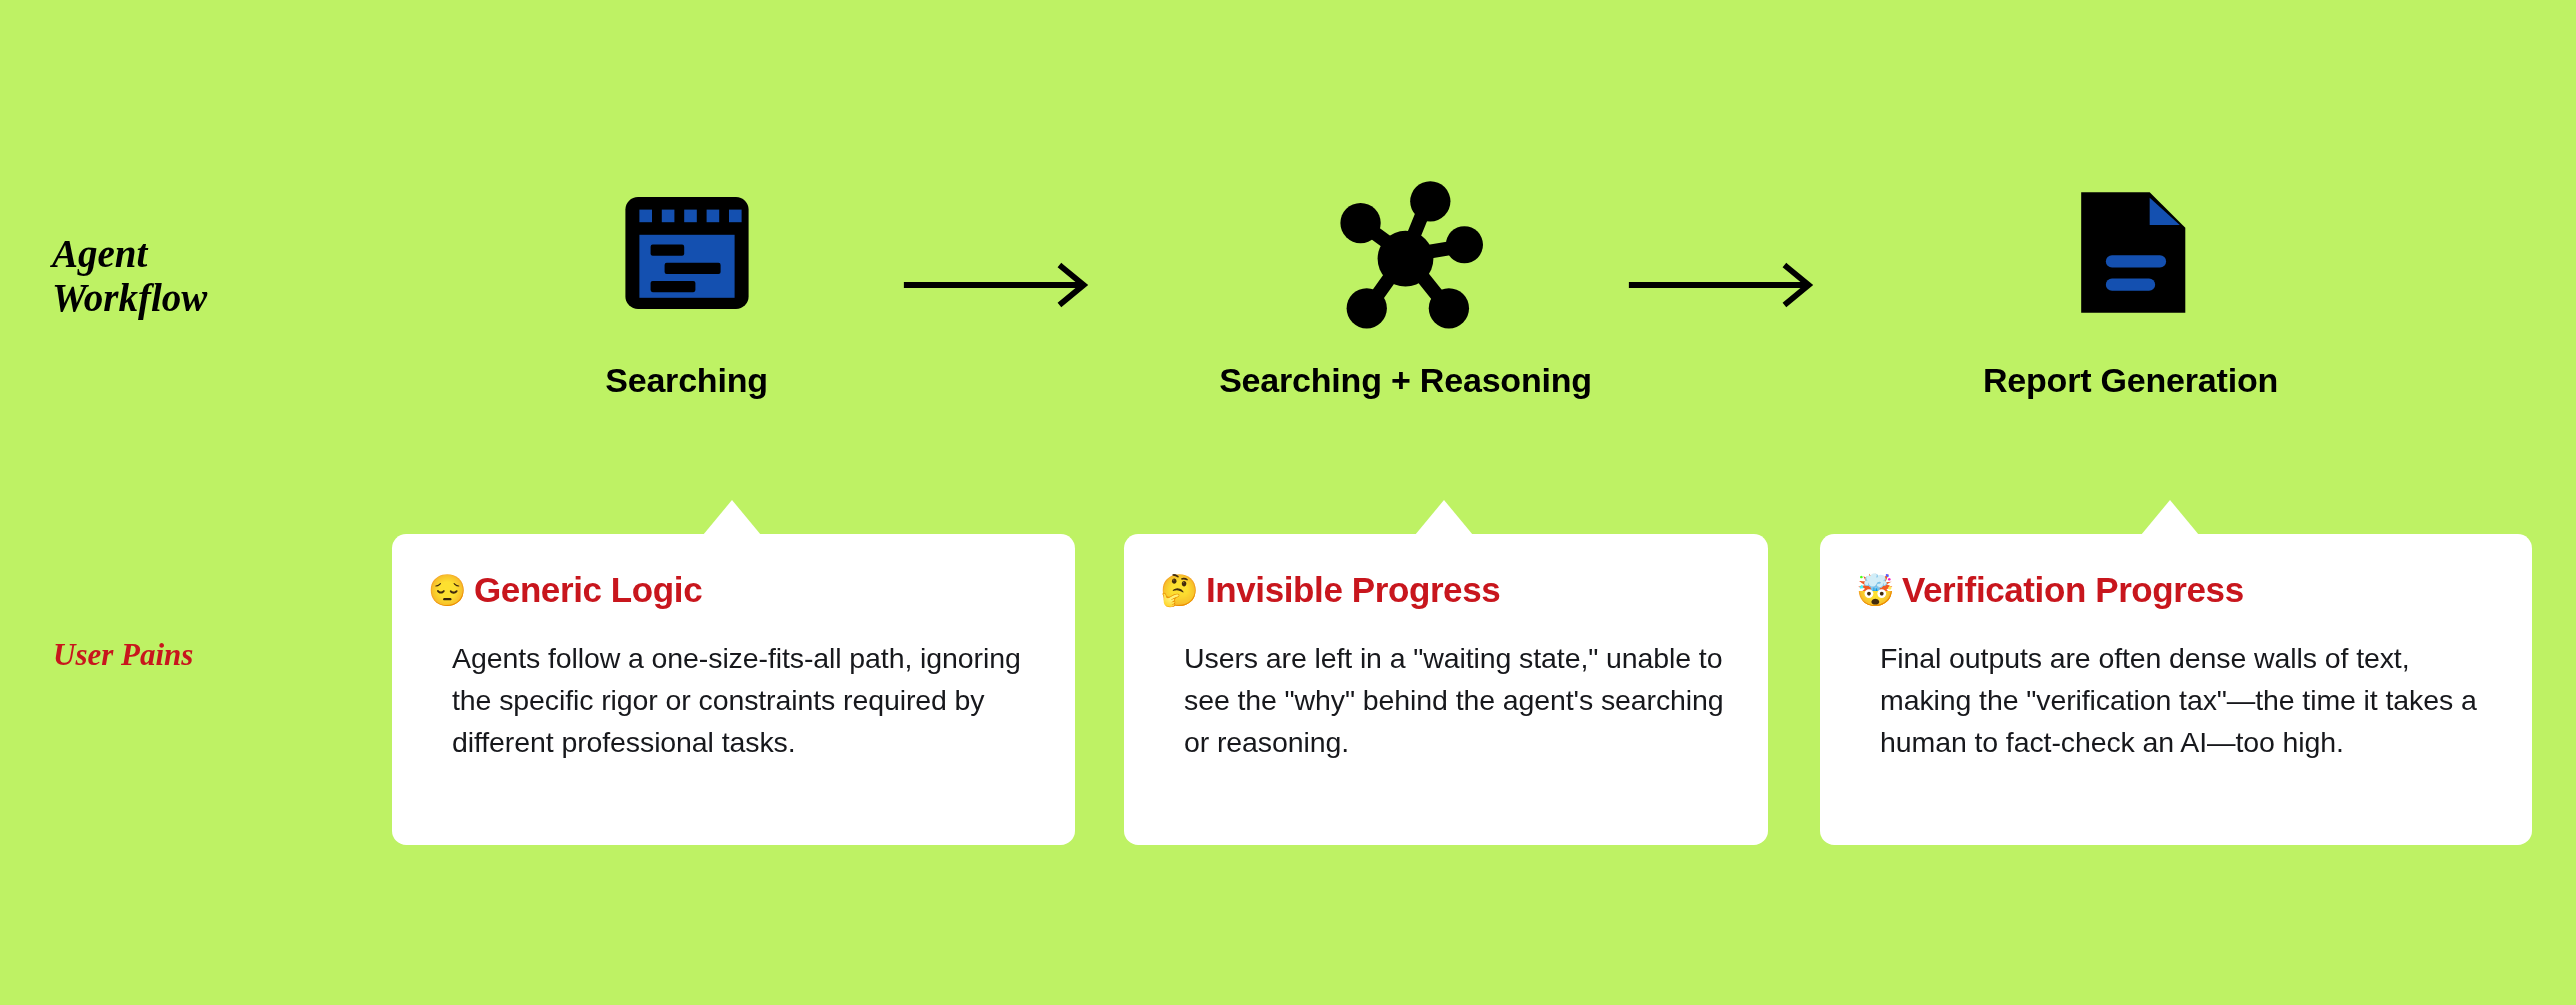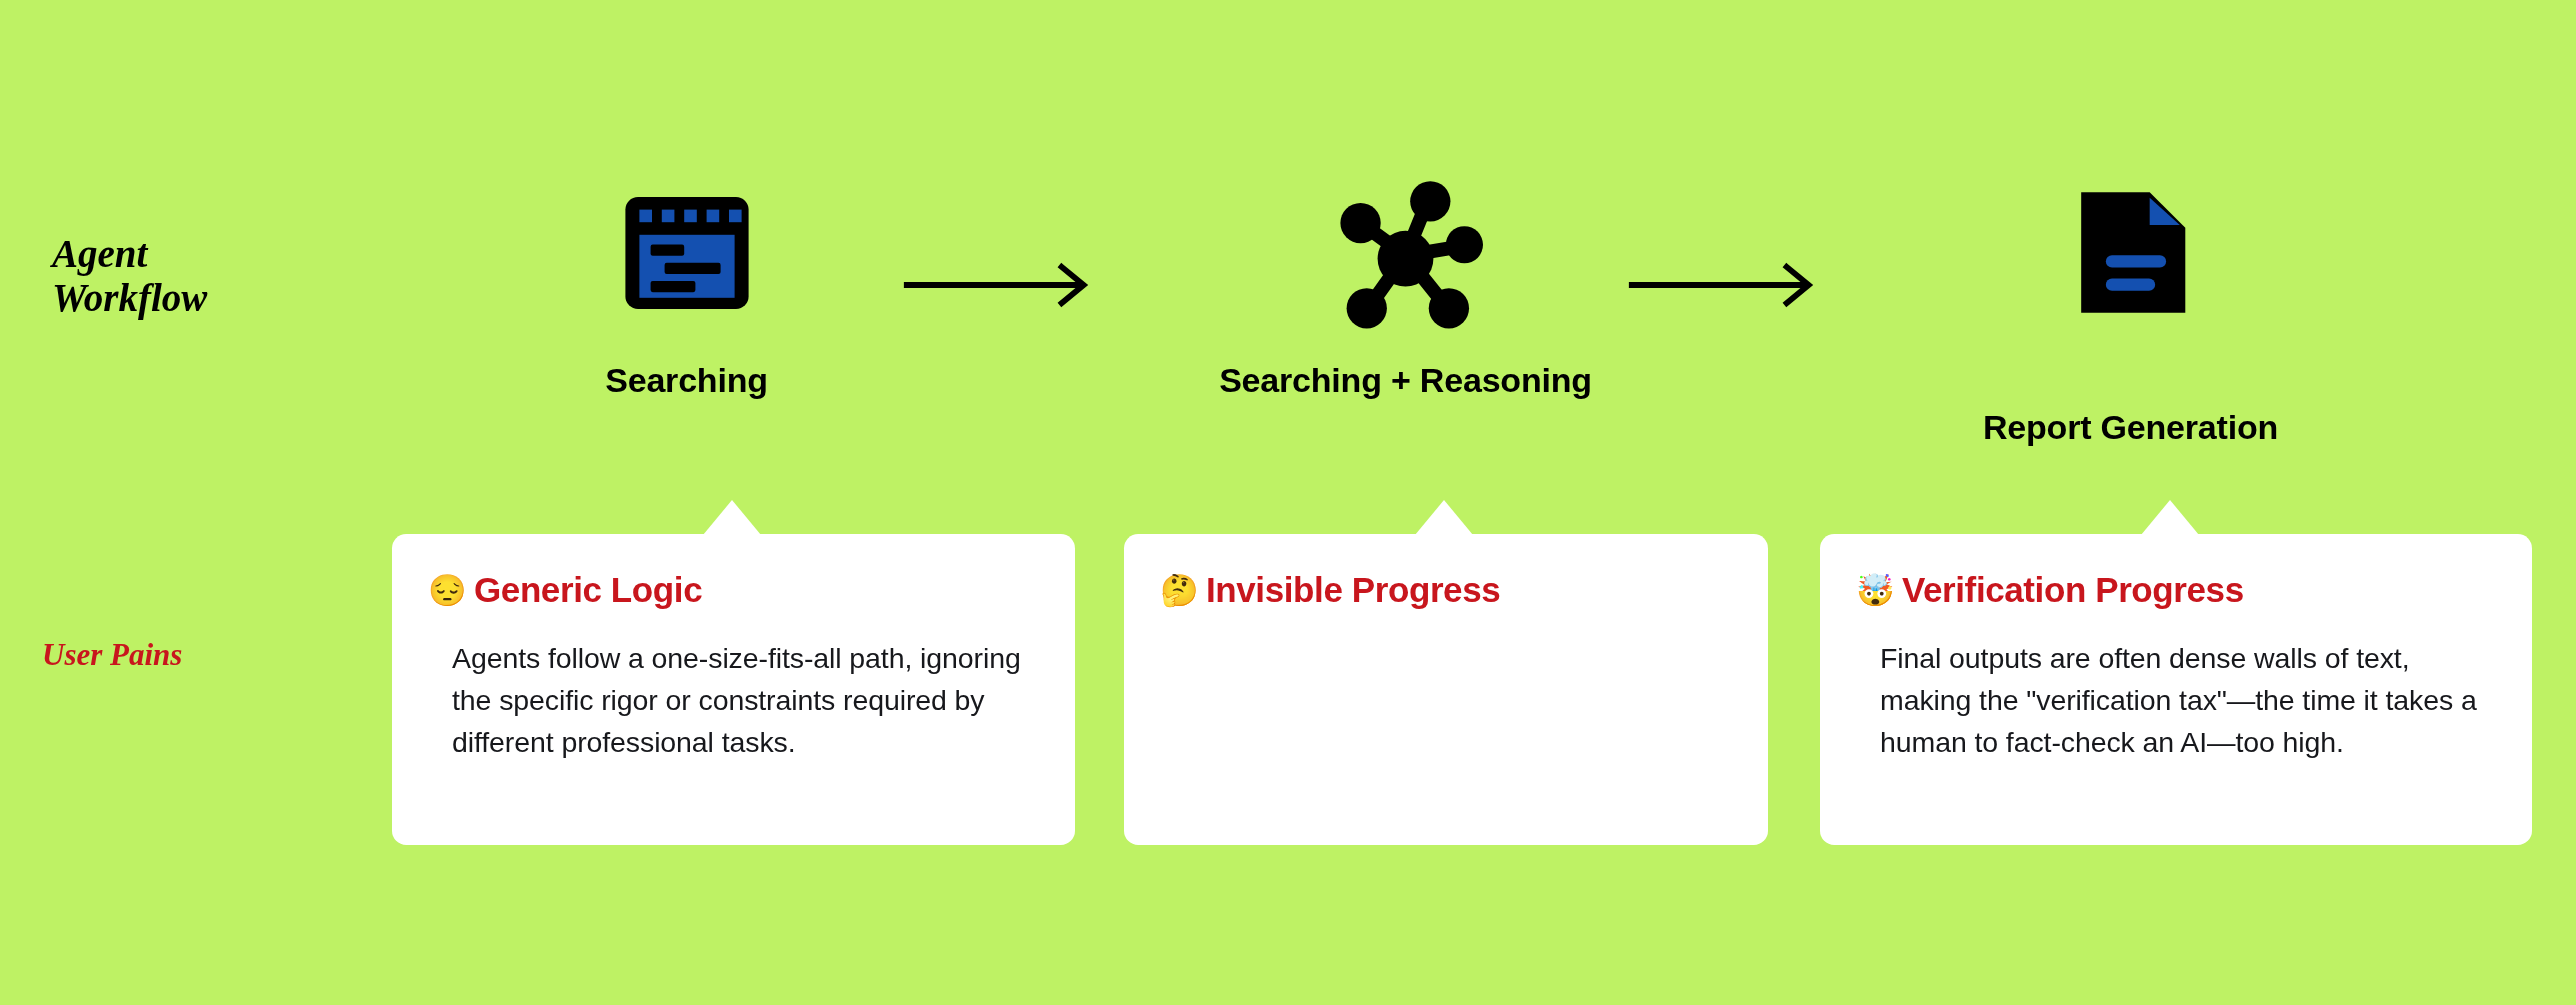--- a/index.html
+++ b/index.html
@@ -25,21 +25,21 @@
     line-height: 1.12;
     white-space: pre-line;
   }
   #label-workflow {
     left: 52px;
     top: 232px;
     font-size: 39px;
     color: #000000;
   }
   #label-pains {
-    left: 42px;
+    left: 53px;
     top: 638px;
     font-size: 31px;
     color: #c8161d;
   }
 
   
   #workflow-row {
     position: absolute;
     left: 505px;
     top: 162px;
@@ -51,21 +51,21 @@
     top: 0;
     width: 363px;
     height: 285px;
     display: flex;
     flex-direction: column;
     align-items: center;
     justify-content: flex-start;
   }
   #stage-0 { left: 0px; }
   #stage-1 { left: 719px; }
-  #stage-2 { left: 1444px; justify-content: space-between; }
+  #stage-2 { left: 1444px; }
 
   .stage-icon {
     height: 181px;
     display: flex;
     align-items: center;
     justify-content: center;
   }
   .stage-label {
     margin-top: 18px;
     font-family: "Liberation Sans", sans-serif;
@@ -226,20 +226,21 @@
     </div>
     <div class="card-body">Agents follow a one-size-fits-all path, ignoring the specific rigor or constraints required by different professional tasks.</div>
   </div>
 
   <div id="card-1" class="pain-card">
     <div class="card-pointer"></div>
     <div class="card-title">
       <span class="card-emoji">🤔</span>
       <span>Invisible Progress</span>
     </div>
+    <div class="card-body">Users are left in a "waiting state," unable to see the "why" behind the agent's searching or reasoning.</div>
   </div>
 
   <div id="card-2" class="pain-card">
     <div class="card-pointer"></div>
     <div class="card-title">
       <span class="card-emoji">🤯</span>
       <span>Verification Progress</span>
     </div>
     <div class="card-body">Final outputs are often dense walls of text, making the "verification tax"—the time it takes a human to fact-check an AI—too high.</div>
   </div>

